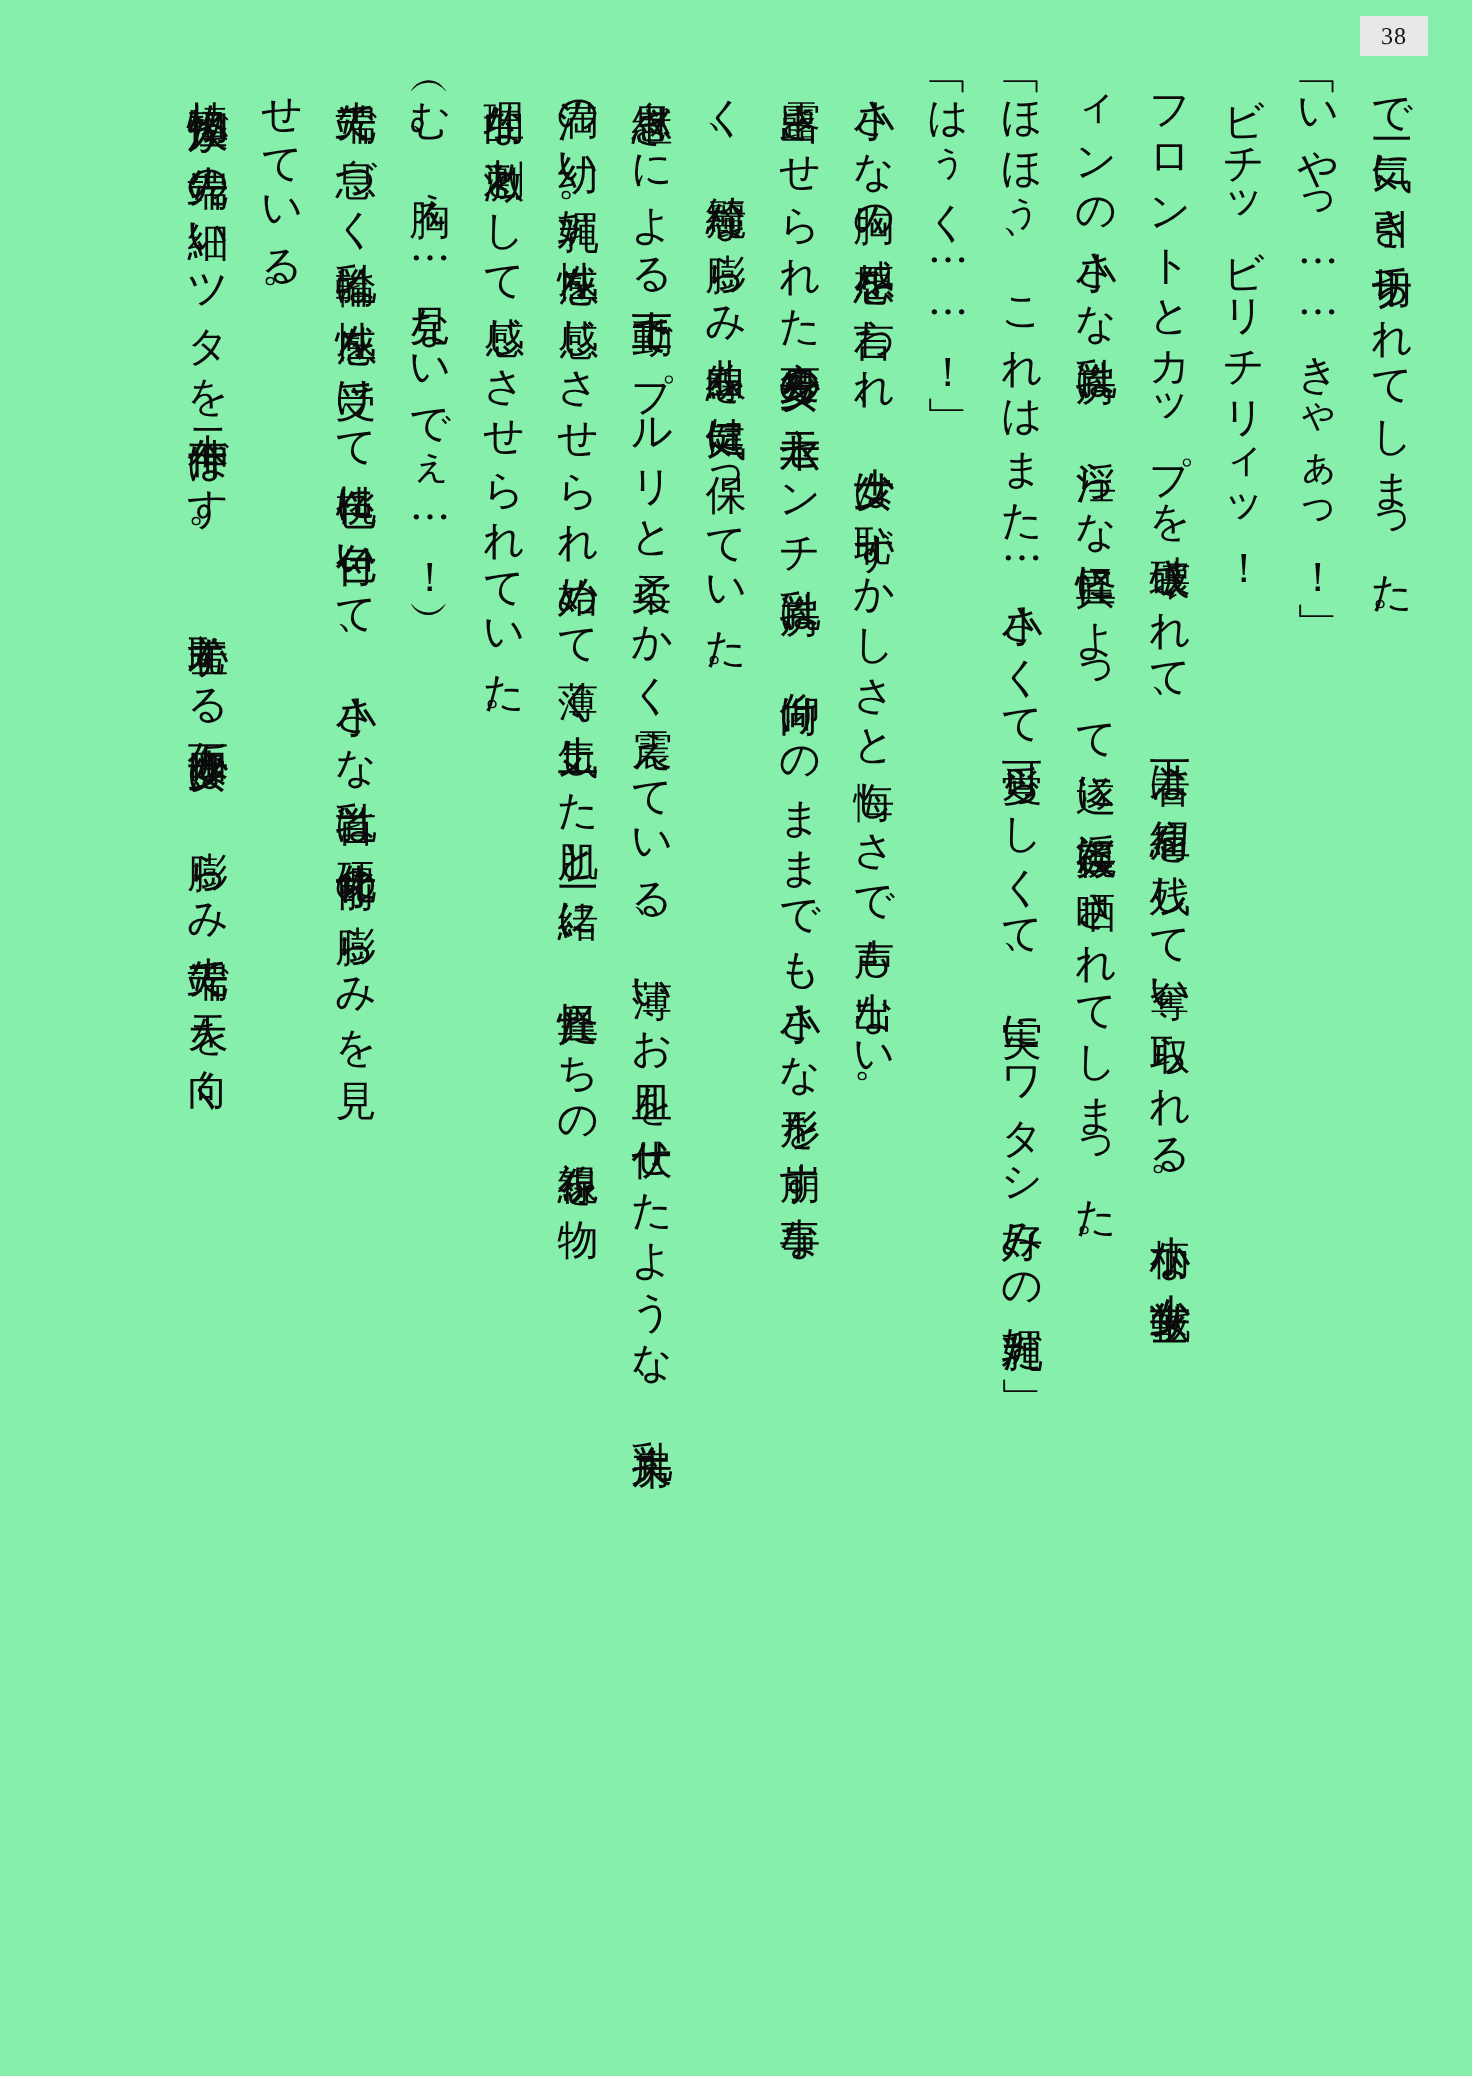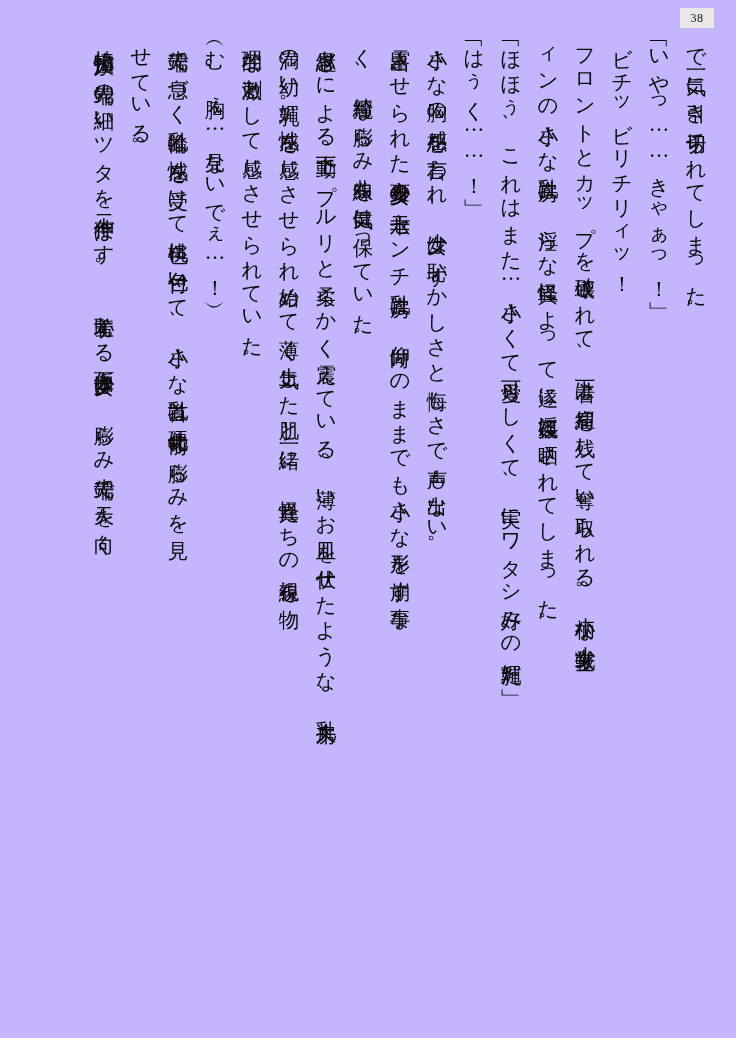--- a/index.html
+++ b/index.html
@@ -7,21 +7,21 @@
     padding: 0;
     background: #ffffff;
   }
   body {
     font-family: "Liberation Serif", "DejaVu Serif", serif;
   }
   .page {
     position: relative;
     width: 736px;
     height: 1038px;
-    background: #c4b5fd;
+    background: #86efac;
     overflow: hidden;
     box-sizing: border-box;
   }
   
   .page-number {
     position: absolute;
     top: 8px;
     right: 22px;
     width: 34px;
     height: 20px;

